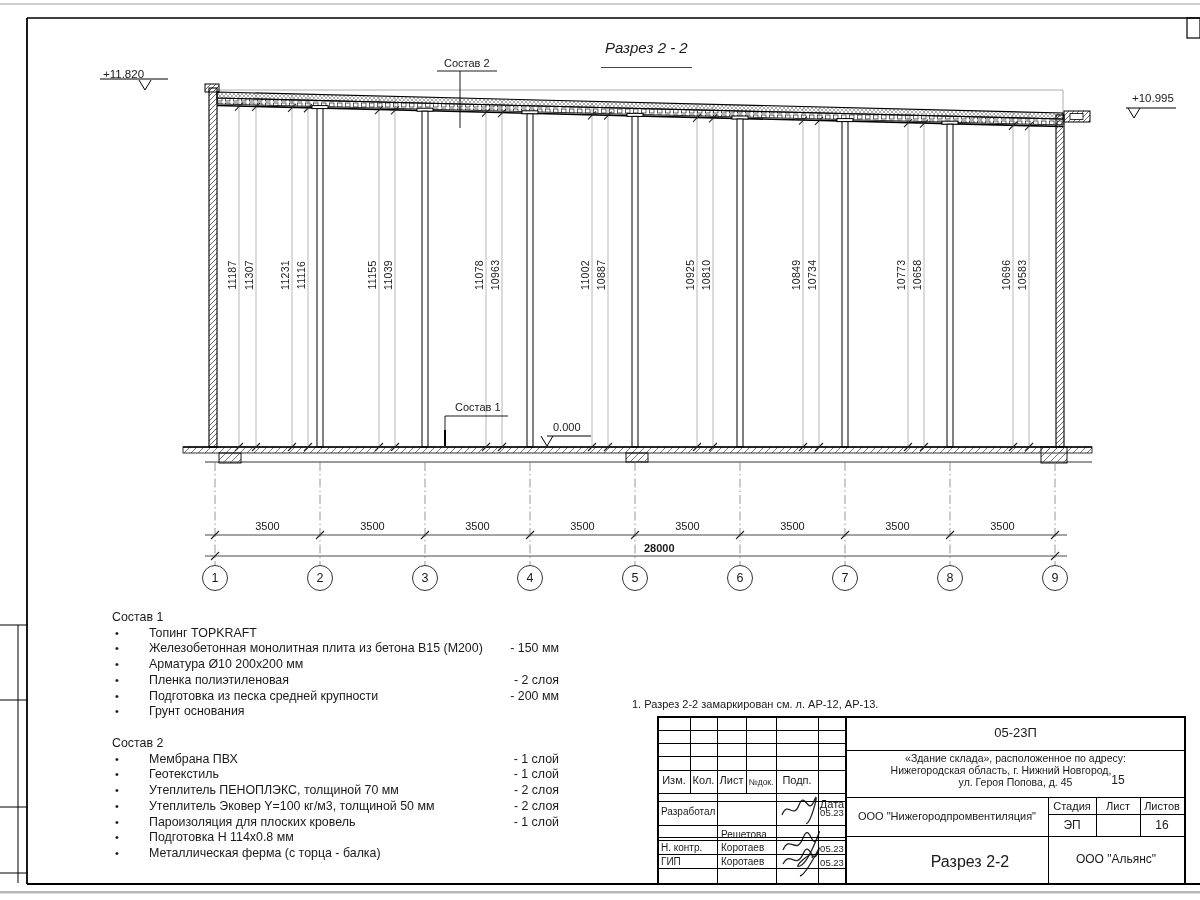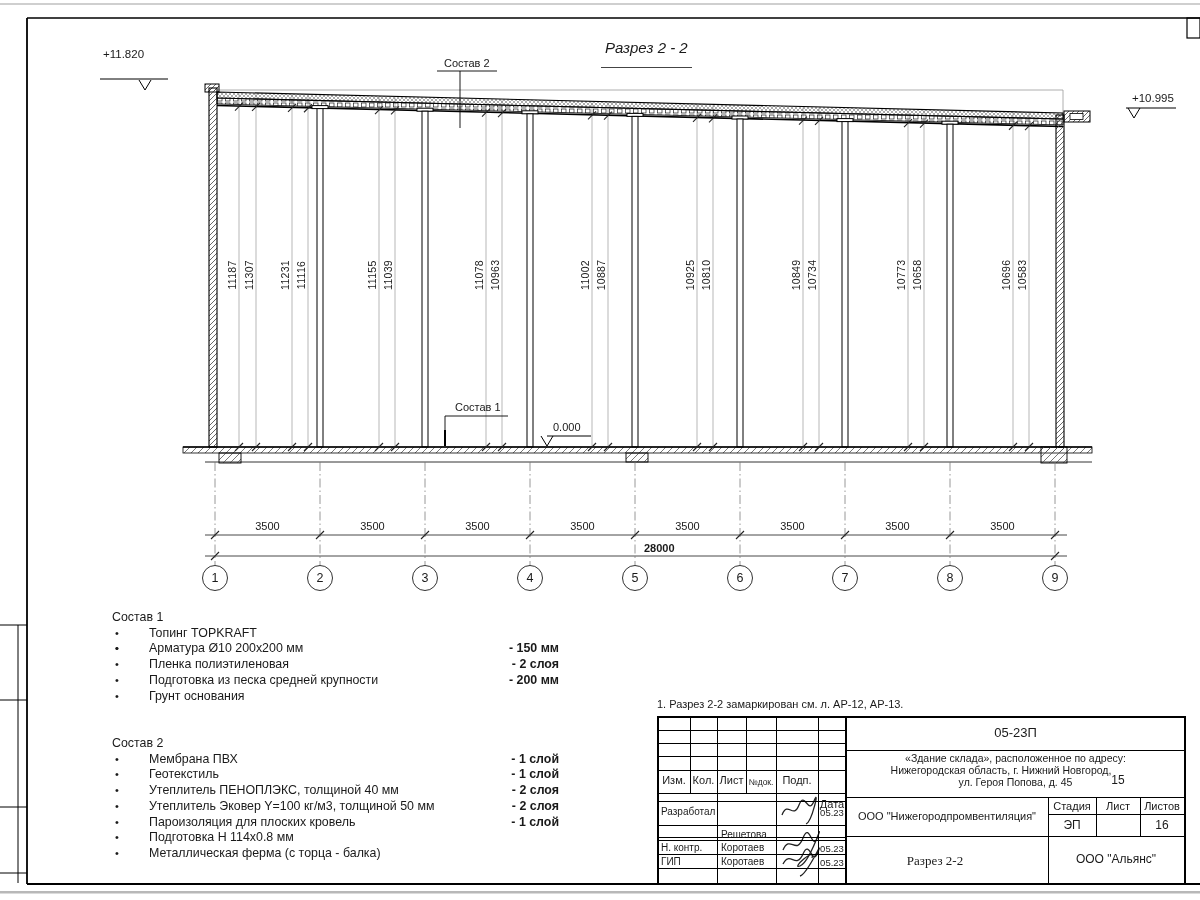--- a/index.html
+++ b/index.html
@@ -9,21 +9,21 @@
   .t{position:absolute;white-space:nowrap;font-size:11px;color:#1a1a1a;}
   .ttl{font-size:15px;font-style:italic;border-bottom:1px solid #444;padding:0 4px 11px 4px;}
   .vdim{position:absolute;width:80px;text-align:center;font-size:10.5px;letter-spacing:.3px;
         transform:rotate(-90deg);}
   .bay{position:absolute;width:50px;text-align:center;font-size:11px;}
   .bubble{position:absolute;width:26px;height:26px;border:1.2px solid #333;border-radius:50%;
           background:#fff;text-align:center;line-height:25px;font-size:12.5px;box-sizing:border-box;}
   .slist{position:absolute;width:447px;font-size:12.4px;line-height:15.7px;}
   .slist .row{position:relative;padding-left:37px;}
   .slist .b{position:absolute;left:3px;font-size:11px;}
-  .slist .val{position:absolute;right:0;top:0;font-weight:bold;}
+  .slist .val{position:absolute;right:0;top:0;}
   .hl,.vl{position:absolute;background:#000;}
   .hl{height:1px;} .vl{width:1px;}
   .hl.b2{height:2px;} .vl.b2{width:2px;}
   .tb{position:absolute;white-space:nowrap;}
   .c{text-align:center;}
 </style>
 </head>
 <body>
 
 <div id="sheet">
@@ -198,21 +198,21 @@
     </g>
 
     <g stroke="#222" stroke-width="1.3" fill="none">
       <path d="M782 815 C788 800,793 820,799 805 S808 816,814 801 S812 822,806 824"></path>
       <path d="M783 850 C790 834,796 856,803 838 S812 854,818 836 S810 862,800 866 S816 846,812 858"></path>
       <path d="M783 864 C790 850,796 870,803 854 S812 868,818 852 S808 874,800 876"></path>
     </g>
   </svg>
 
   <div class="t ttl" style="left:601px;top:39px;">Разрез 2 - 2</div>
-  <div class="t" style="left:103px;top:48px;font-size:11.5px;">+11.820</div>
+  <div class="t" style="left:103px;top:68px;font-size:11.5px;">+11.820</div>
   <div class="t" style="left:1132px;top:92px;font-size:11.5px;">+10.995</div>
   <div class="t" style="left:553px;top:421px;">0.000</div>
   <div class="t" style="left:444px;top:57px;">Состав 2</div>
   <div class="t" style="left:455px;top:401px;">Состав 1</div>
   <div class="t" style="left:644px;top:542px;font-weight:bold;">28000</div>
 
   <div id="vdims">
       <div class="vdim" style="left: 192px; top: 269px;">11187</div>
       <div class="vdim" style="left: 209px; top: 269px;">11307</div>
       <div class="vdim" style="left: 245px; top: 269px;">11231</div>
@@ -250,38 +250,38 @@
       <div class="bubble" style="left: 622px; top: 565px;">5</div>
       <div class="bubble" style="left: 727px; top: 565px;">6</div>
       <div class="bubble" style="left: 832px; top: 565px;">7</div>
       <div class="bubble" style="left: 937px; top: 565px;">8</div>
       <div class="bubble" style="left: 1042px; top: 565px;">9</div>
     </div>
 
   <div class="slist" style="left:112px;top:610px;" id="list1">
     <div class="hd">Состав 1</div>
   <div class="row"><span class="b">•</span><span>Топинг TOPKRAFT</span><span class="val"></span></div>
-      <div class="row"><span class="b">•</span><span class="val">-  150 мм</span></div>
+      <div class="row"><span class="b">•</span><span>Железобетонная монолитная плита из бетона В15 (М200)</span><span class="val">-  150 мм</span></div>
       <div class="row"><span class="b">•</span><span>Арматура Ø10 200x200 мм</span><span class="val"></span></div>
       <div class="row"><span class="b">•</span><span>Пленка полиэтиленовая</span><span class="val">- 2 слоя</span></div>
       <div class="row"><span class="b">•</span><span>Подготовка из песка средней крупности</span><span class="val">- 200 мм</span></div>
       <div class="row"><span class="b">•</span><span>Грунт основания</span><span class="val"></span></div>
     </div>
   <div class="slist" style="left:112px;top:736px;" id="list2">
     <div class="hd">Состав 2</div>
   <div class="row"><span class="b">•</span><span>Мембрана ПВХ</span><span class="val">- 1 слой</span></div>
       <div class="row"><span class="b">•</span><span>Геотекстиль</span><span class="val">- 1 слой</span></div>
-      <div class="row"><span class="b">•</span><span>Утеплитель ПЕНОПЛЭКС, толщиной 40 мм</span><span class="val">- 2 слоя</span></div>
+      <div class="row"><span class="b">•</span><span>Утеплитель ПЕНОПЛЭКС, толщиной 70 мм</span><span class="val">- 2 слоя</span></div>
       <div class="row"><span class="b">•</span><span>Утеплитель Эковер Y=100 кг/м3, толщиной 50 мм</span><span class="val">- 2 слоя</span></div>
       <div class="row"><span class="b">•</span><span>Пароизоляция для плоских кровель</span><span class="val">- 1 слой</span></div>
       <div class="row"><span class="b">•</span><span>Подготовка Н 114x0.8 мм</span><span class="val"></span></div>
       <div class="row"><span class="b">•</span><span>Металлическая ферма (с торца - балка)</span><span class="val"></span></div>
     </div>
 
-  <div class="t" style="left:657px;top:698px;">1. Разрез 2-2 замаркирован см. л. АР-12, АР-13.</div>
+  <div class="t" style="left:632px;top:698px;">1. Разрез 2-2 замаркирован см. л. АР-12, АР-13.</div>
 
   <div>
     <div class="vl b2" style="left:657px;top:717px;height:167px;"></div>
     <div class="vl" style="left:690px;top:717px;height:76px;"></div>
     <div class="vl" style="left:717px;top:717px;height:166px;"></div>
     <div class="vl" style="left:746px;top:717px;height:76px;"></div>
     <div class="vl" style="left:776px;top:717px;height:166px;"></div>
     <div class="vl" style="left:818px;top:717px;height:166px;"></div>
     <div class="vl b2" style="left:845px;top:717px;height:167px;"></div>
     <div class="vl" style="left:1048px;top:797px;height:86px;"></div>
@@ -324,16 +324,16 @@
     <div class="tb" style="left:661px;top:856px;font-size:10px;">ГИП</div>
     <div class="tb" style="left:721px;top:856px;font-size:10px;">Коротаев</div>
     <div class="tb c" style="left:818px;top:857px;width:28px;font-size:9.5px;">05.23</div>
     <div class="tb c" style="left:846px;top:810px;width:202px;font-size:11px;">ООО "Нижегородпромвентиляция"</div>
     <div class="tb c" style="left:1048px;top:800px;width:48px;font-size:11px;">Стадия</div>
     <div class="tb c" style="left:1096px;top:800px;width:44px;font-size:11px;">Лист</div>
     <div class="tb c" style="left:1140px;top:800px;width:44px;font-size:11px;">Листов</div>
     <div class="tb c" style="left:1048px;top:818px;width:48px;font-size:12px;">ЭП</div>
     <div class="tb c" style="left:1096px;top:773px;width:44px;font-size:12px;">15</div>
     <div class="tb c" style="left:1140px;top:818px;width:44px;font-size:12px;">16</div>
-    <div class="tb c" style="left:834px;top:853px;width:202px;font-size:13px;font-family:Liberation Serif, serif;">Разрез 2-2</div>
+    <div class="tb c" style="left:869px;top:853px;width:202px;font-size:16px;">Разрез 2-2</div>
     <div class="tb c" style="left:1048px;top:852px;width:136px;font-size:12px;">ООО "Альянс"</div>
   </div>
 </div>
 
 </body></html>

